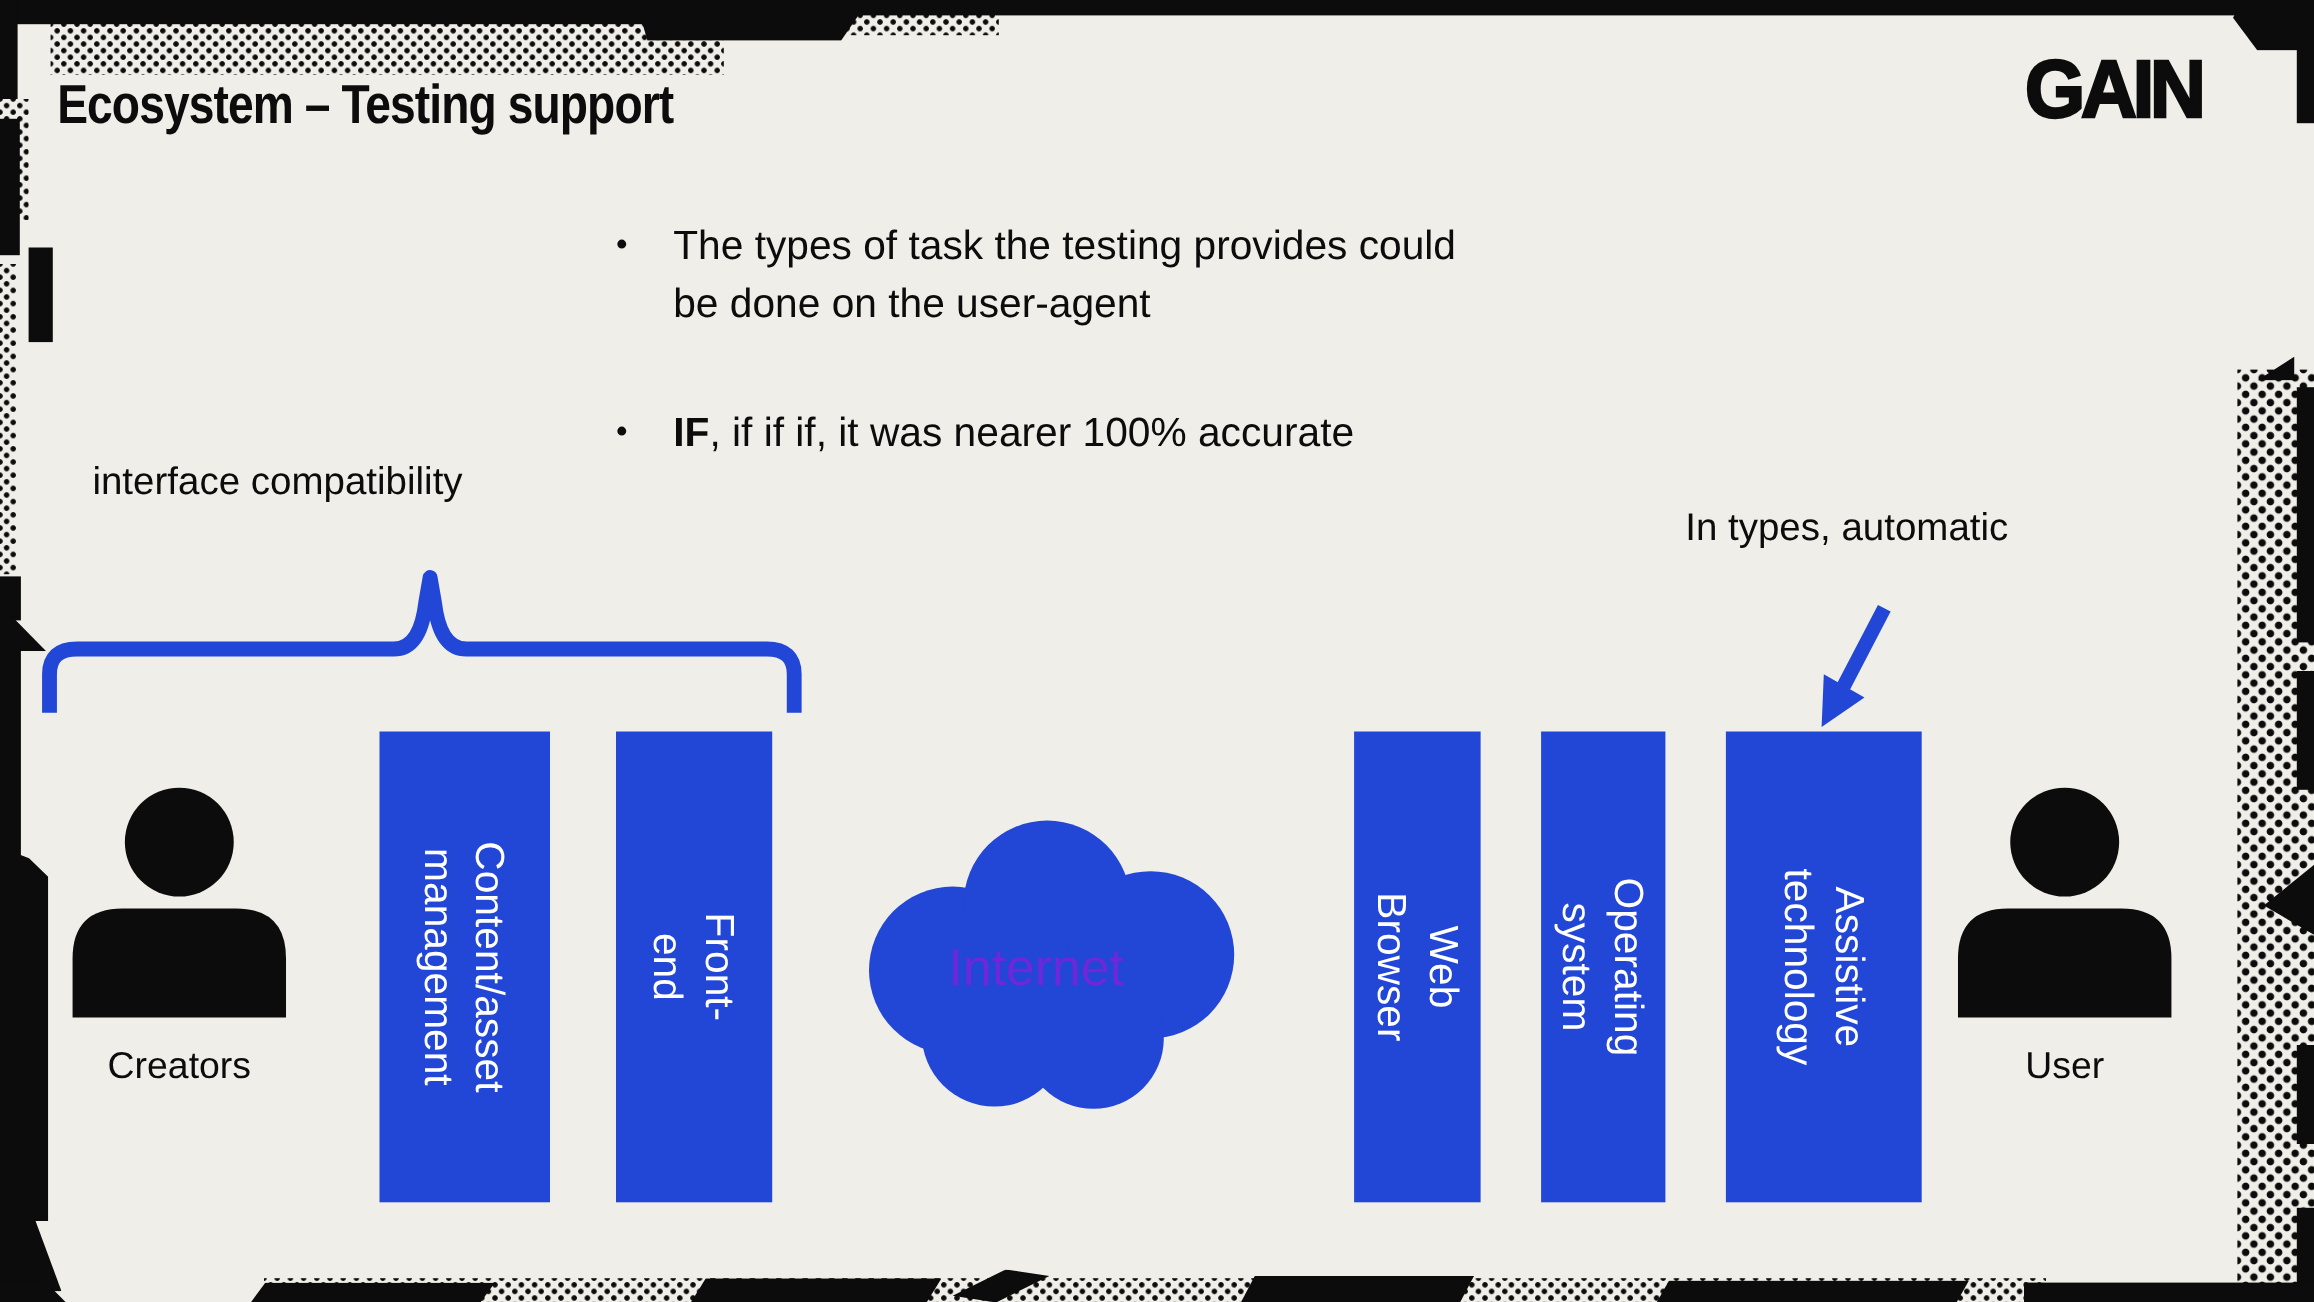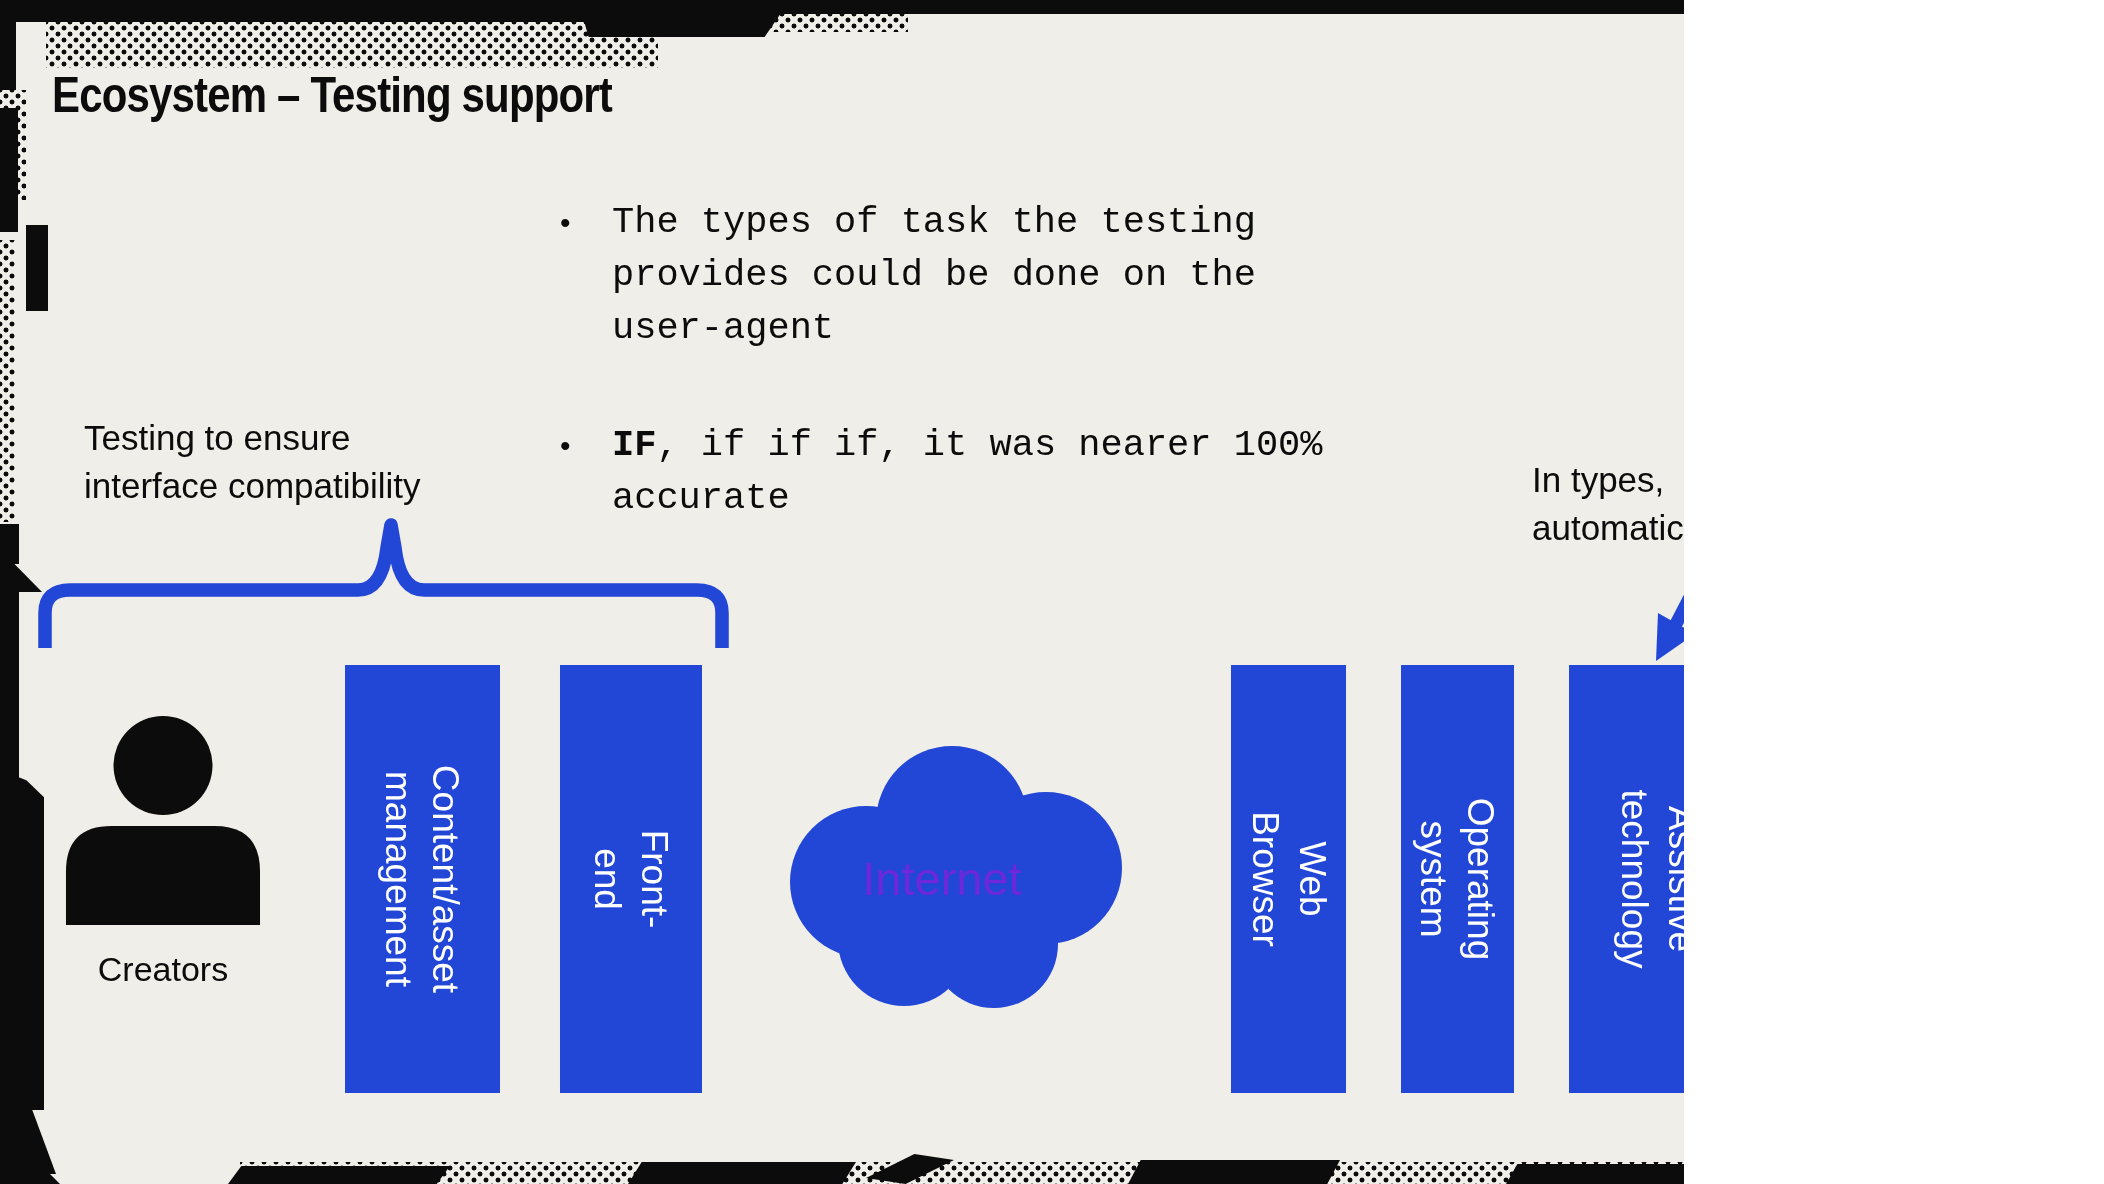--- a/index.html
+++ b/index.html
@@ -3,21 +3,21 @@
 <meta charset="utf-8">
 <style>
   :root{
     --blue:#2246d6;
     --ink:#0c0c0c;
     --bg:#efeee8;
   }
   html,body{margin:0;padding:0;background:#ffffff;}
   .slide{
     position:relative;
-    width:1684px;height:1184px;
+    width:2104px;height:1184px;
     background:var(--bg);
     overflow:hidden;
     font-family:"Liberation Sans", sans-serif;
     color:var(--ink);
   }
   
   .d{position:absolute;background:var(--ink);z-index:5;}
   .ht{
     background:none;
     background-image:
@@ -45,21 +45,21 @@
     position:absolute;left:1841px;top:44px;width:210px;
     font-size:74px;font-weight:bold;letter-spacing:-4px;line-height:1;
     -webkit-text-stroke:2.5px var(--ink);
     transform:scaleX(.95);transform-origin:left top;
     z-index:10;
   }
   .bullets{position:absolute;left:560px;top:196px;width:780px;z-index:10;}
   .bullet-item{display:flex;font-size:37px;line-height:53px;}
   .bullet-item + .bullet-item{margin-top:64px;}
   .bullet-marker{width:52px;flex:0 0 52px;font-size:30px;}
-  .bullet-text{flex:1;font-family:Liberation Mono, monospace;}
+  .bullet-text{flex:1;}
   .b{font-weight:bold;text-align:right;}
   .note{position:absolute;font-size:35px;line-height:48px;z-index:10;}
   .note-left{left:84px;top:414px;}
   .note-right{left:1532px;top:456px;}
   .actor-label{
     position:absolute;width:198px;text-align:center;
     font-size:34px;z-index:10;
   }
   .vbox{
     position:absolute;top:665px;height:428px;
@@ -132,21 +132,20 @@
       <span class="bullet-marker">•</span>
       <span class="bullet-text">The types of task the testing provides could be done on the user-agent</span>
     </div>
     <div class="bullet-item">
       <span class="bullet-marker">•</span>
       <span class="bullet-text"><span class="b">IF</span><span>, if if if, it was nearer 100% accurate</span></span>
     </div>
   </div>
 
   <div class="note note-left">
-    <span style="display:block">Testing to ensure</span>
     <span style="display:block">interface compatibility</span>
   </div>
 
   <svg class="overlay" width="2104" height="1184" viewBox="0 0 2104 1184">
     <path d="M45,648 V613 Q45,590 70,590 H358 Q382,590 387,548 L391,525 L395,548 Q400,590 424,590 H697 Q722,590 722,613 V648" fill="none" stroke="#2246d6" stroke-width="13.5" stroke-linejoin="round"></path>
   </svg>
 
   <div class="icon-layer" style="left:64px;top:714px;width:198px;height:212px;">
     <svg width="198" height="212" viewBox="0 0 200 212">
       <circle cx="100" cy="51" r="50" fill="#0c0c0c"></circle>

